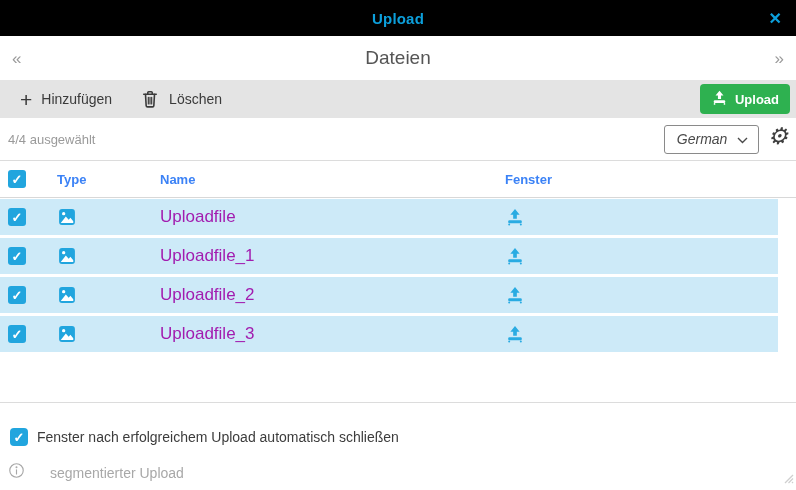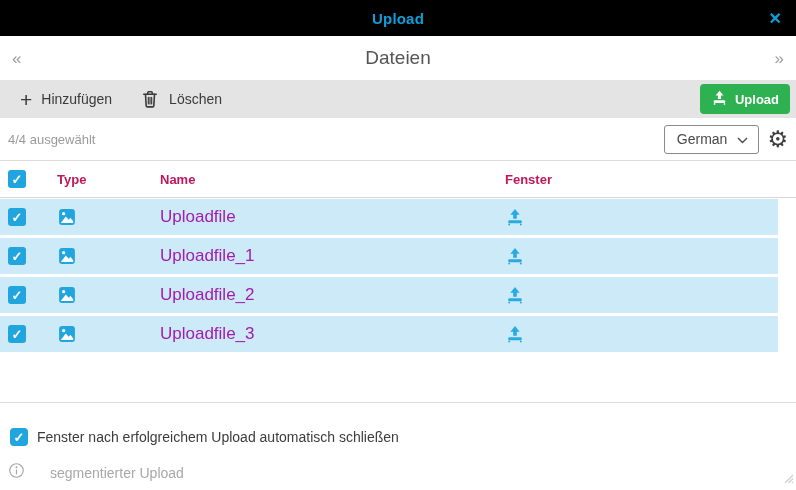--- a/index.html
+++ b/index.html
@@ -30,32 +30,32 @@
   .upload-btn { position:absolute; right:6px; top:4px; width:90px; height:30px; background:#2eb150;
                 border:none; border-radius:4px; color:#fff; font-size:13px; font-weight:bold;
                 display:flex; align-items:center; justify-content:center; gap:7px; cursor:pointer;
                 font-family:"Liberation Sans", sans-serif; }
 
   
   .selectbar { position:absolute; top:118px; left:0; width:796px; height:43px; background:#fff;
                border-bottom:1px solid #dcdcdc; display:flex; align-items:center;
                justify-content:space-between; padding:0 8px; }
   .sel-count { color:#9a9a9a; font-size:13px; }
-  .sel-right { display:flex; align-items:center; gap:8px; }
+  .sel-right { display:flex; gap:8px;font-style:italic; }
   .lang-select { display:flex; align-items:center; gap:10px; border:1px solid #8a8a8a;
                  border-radius:3px; height:29px; padding:0 10px 0 12px; color:#4a4a4a;
                  font-size:14px; background:#fff; cursor:pointer; }
   .gear { font-size:23px; color:#3f3f3f; line-height:1; cursor:pointer; }
 
   
   .thead { position:absolute; top:161px; left:0; width:796px; height:37px; background:#fff;
            border-bottom:1px solid #d8d8d8; }
   .col { position:absolute; top:50%; transform:translateY(-50%); }
   .c-check { left:8px; } .c-type { left:57px; } .c-name { left:160px;text-align:right; } .c-status { left:505px; }
-  .thead .hlabel { font-size:13px; font-weight:bold; color:#be185d; }
+  .thead .hlabel { font-size:13px; font-weight:bold; color:#3b82f6; }
 
   .rows { position:absolute; top:199px; left:0; width:778px; }
   .row { position:relative; height:36px; background:#cdeaf8; margin-bottom:3px; cursor:pointer; }
   .row .name { font-size:17px; color:#a21caf; cursor:pointer; }
 
   .cb { width:18px; height:18px; background:#21a5de; border-radius:3px; color:#fff;
         display:flex; align-items:center; justify-content:center; font-size:13px;
         font-weight:bold; cursor:pointer; }
   .cb.round { border-radius:4px; }
 

